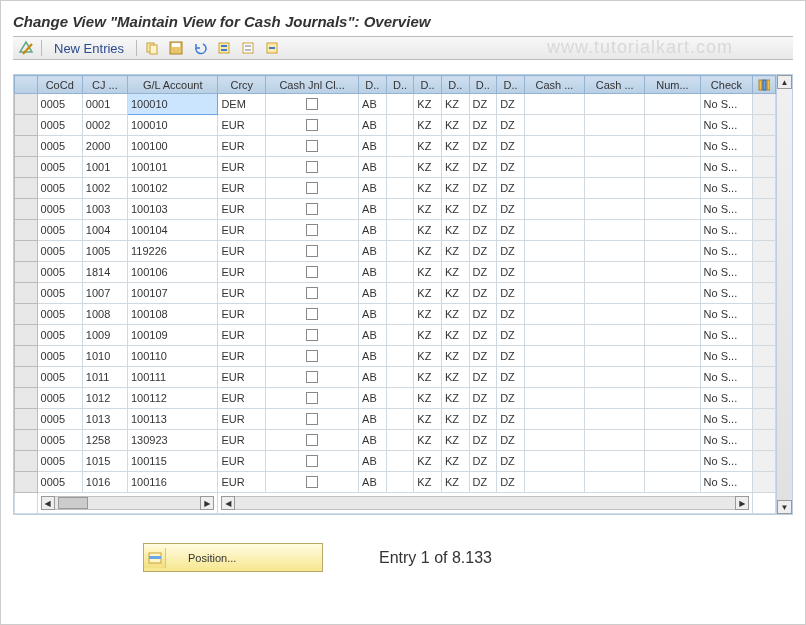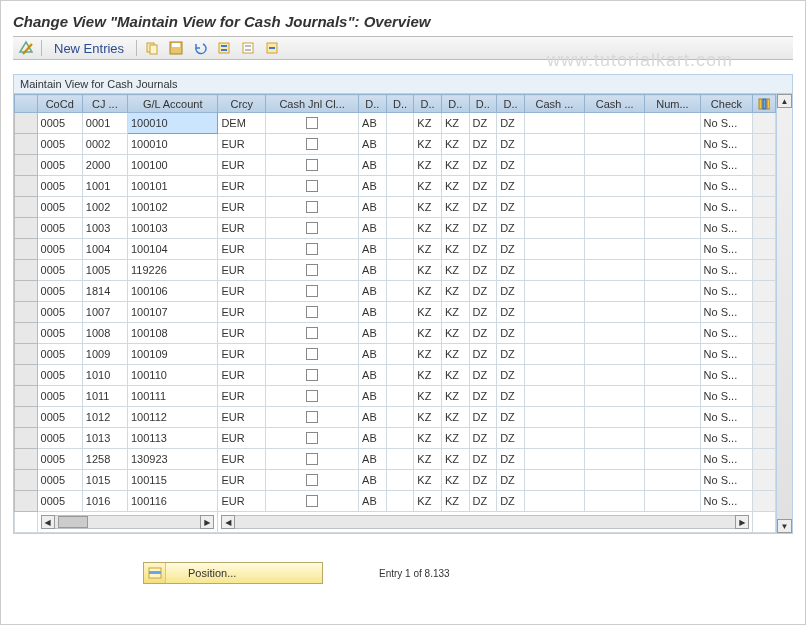--- a/index.html
+++ b/index.html
@@ -48,21 +48,21 @@
   }
   .toolbar .label {
     color: #2a4b8d;
     font-size: 13px;
     padding: 0 6px;
     cursor: pointer;
   }
   .watermark {
     position: absolute;
     right: 60px;
-    top: 13px;
+    top: 0;
     font-size: 18px;
     color: #d8d8d8;
     letter-spacing: 1px;
     pointer-events: none;
   }
   .panel {
     margin-top: 14px;
     border: 1px solid #b8cfe5;
   }
   .panel-title {
@@ -181,42 +181,42 @@
     margin-top: 28px;
     display: flex;
     align-items: center;
     gap: 40px;
     padding-left: 130px;
   }
   .pos-btn {
     display: inline-flex;
     align-items: center;
     width: 180px;
-    height: 22px;
+    height: 29px;
     border: 1px solid #b8a96a;
     background: linear-gradient(#fffbe0,#f7e78f);
     cursor: pointer;
   }
   .pos-btn .icon {
     width: 22px;
     height: 20px;
     border-right: 1px solid #d8c87a;
     display: flex;
     align-items: center;
     justify-content: center;
     background: linear-gradient(#fff7c8,#f3df80);
   }
   .pos-btn .txt {
     flex: 1;
     text-align: left;
     padding-left: 22px;
     font-size: 11px;
   }
   .entry-txt {
-    font-size: 10px;
+    font-size: 16px;
     padding-left: 16px;
   }
 </style>
 </head>
 <body>
 
 <div class="title">Change View "Maintain View for Cash Journals": Overview</div>
 
 <div class="toolbar">
   <span class="btn">
@@ -263,21 +263,20 @@
   <span class="btn">
     <svg width="14" height="14">
         <rect x="2" y="2" width="10" height="10" fill="#ffe9a8" stroke="#c9a23a"></rect>
         <rect x="4" y="6" width="6" height="2" fill="#3a7bd5"></rect>
       </svg>
   </span>
   <span class="watermark">www.tutorialkart.com</span>
 </div>
 
 <div class="panel">
-  <div class="panel-title">Maintain View for Cash Journals</div>
   <div class="grid-wrap">
     <div class="grid-body">
     <table class="grid">
       <colgroup>
         <col style="width:18px">
         <col style="width:36px">
         <col style="width:36px">
         <col style="width:72px">
         <col style="width:38px">
         <col style="width:74px">

